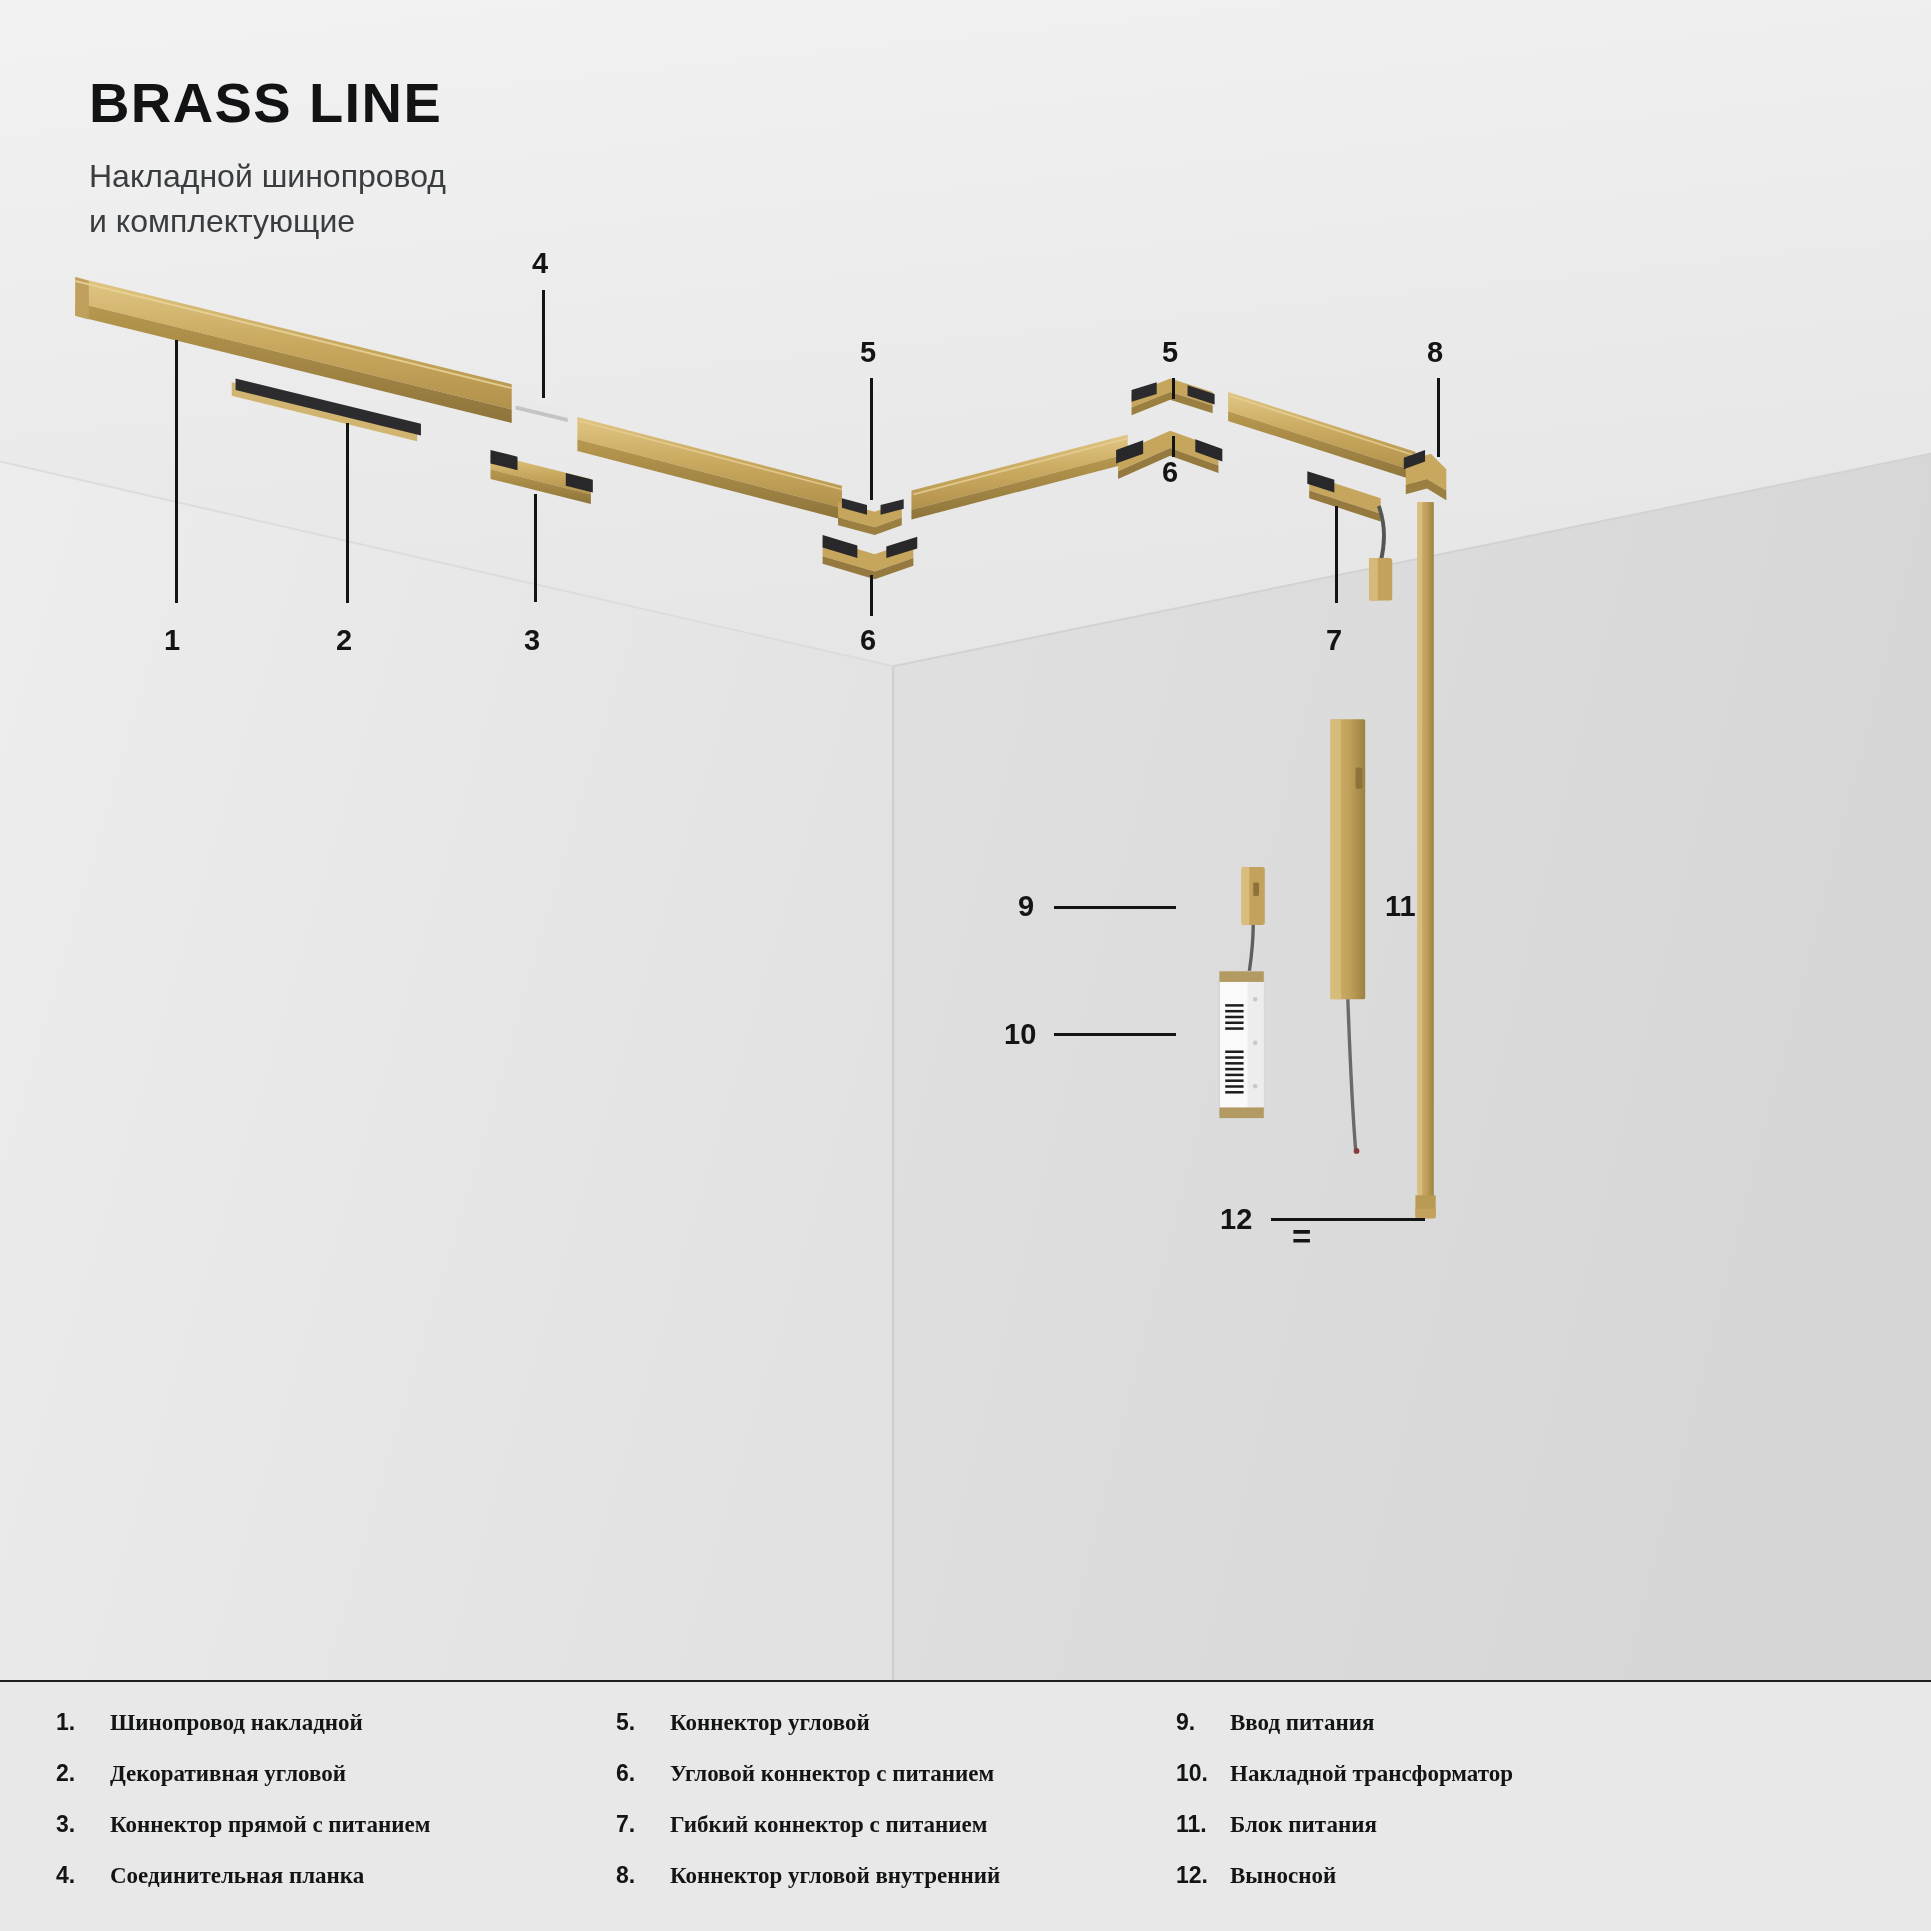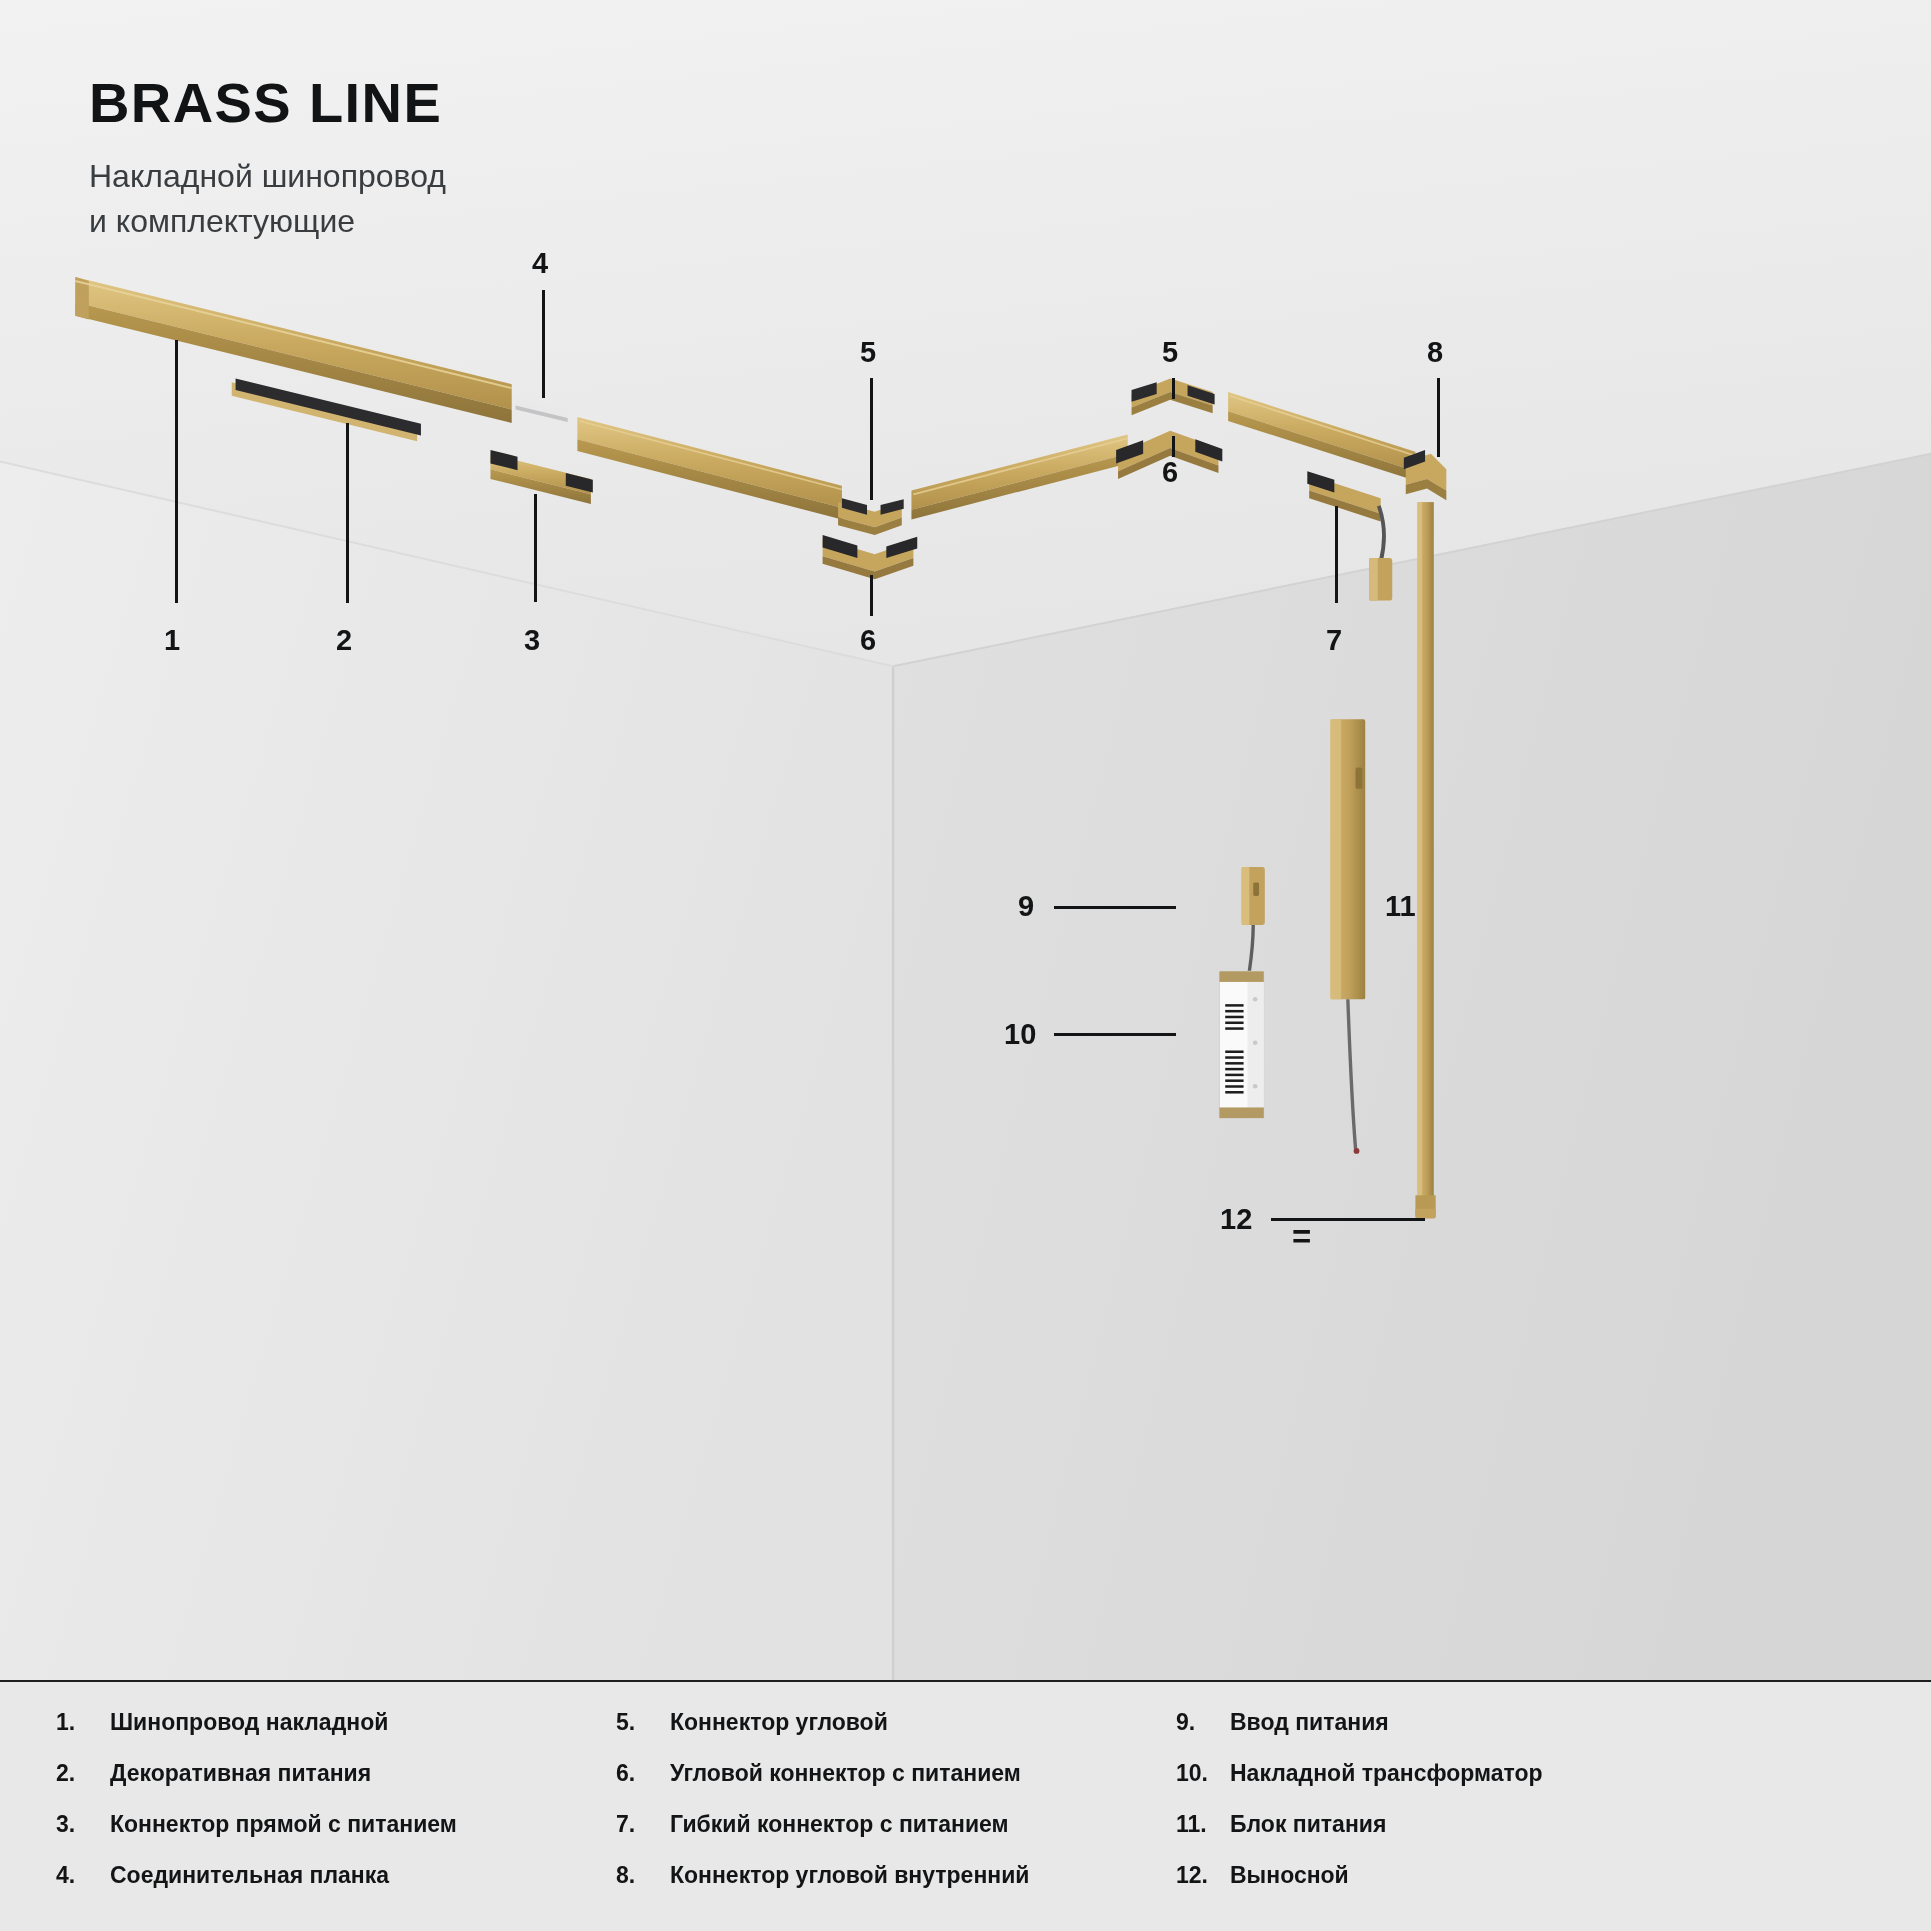--- a/index.html
+++ b/index.html
@@ -44,21 +44,21 @@
   .legend-grid {
     position:absolute; left:56px; top:27px; width:1834px;
     display:grid; grid-template-columns:518px 518px 541px;
     column-gap:42px; row-gap:0;
   }
   .leg-item {
     display:flex; align-items:baseline; height:51px;
     font-size:23px; font-weight:bold; color:#121416;
   }
   .leg-num { width:54px; flex:0 0 54px; }
-  .leg-lab { white-space:nowrap; }
+  .leg-lab { white-space:nowrap;font-family:Liberation Serif, serif; }
   .eq-sign {
     position:absolute; font-size:33px; font-weight:bold; color:#121416; z-index:45;
   }
 </style>
 </head>
 <body>
 
 <div id="stage">
 
   <div class="scene">
@@ -326,21 +326,21 @@
   <div class="legend">
     <div class="legend-grid">
 
       <div>
         <div class="leg-item">
           <span class="leg-num">1.</span>
           <span class="leg-lab">Шинопровод накладной</span>
         </div>
         <div class="leg-item">
           <span class="leg-num">2.</span>
-          <span class="leg-lab">Декоративная питания</span>
+          <span class="leg-lab">Декоративная угловой</span>
         </div>
         <div class="leg-item">
           <span class="leg-num">3.</span>
           <span class="leg-lab">Коннектор прямой с питанием</span>
         </div>
         <div class="leg-item">
           <span class="leg-num">4.</span>
           <span class="leg-lab">Соединительная планка</span>
         </div>
       </div>

